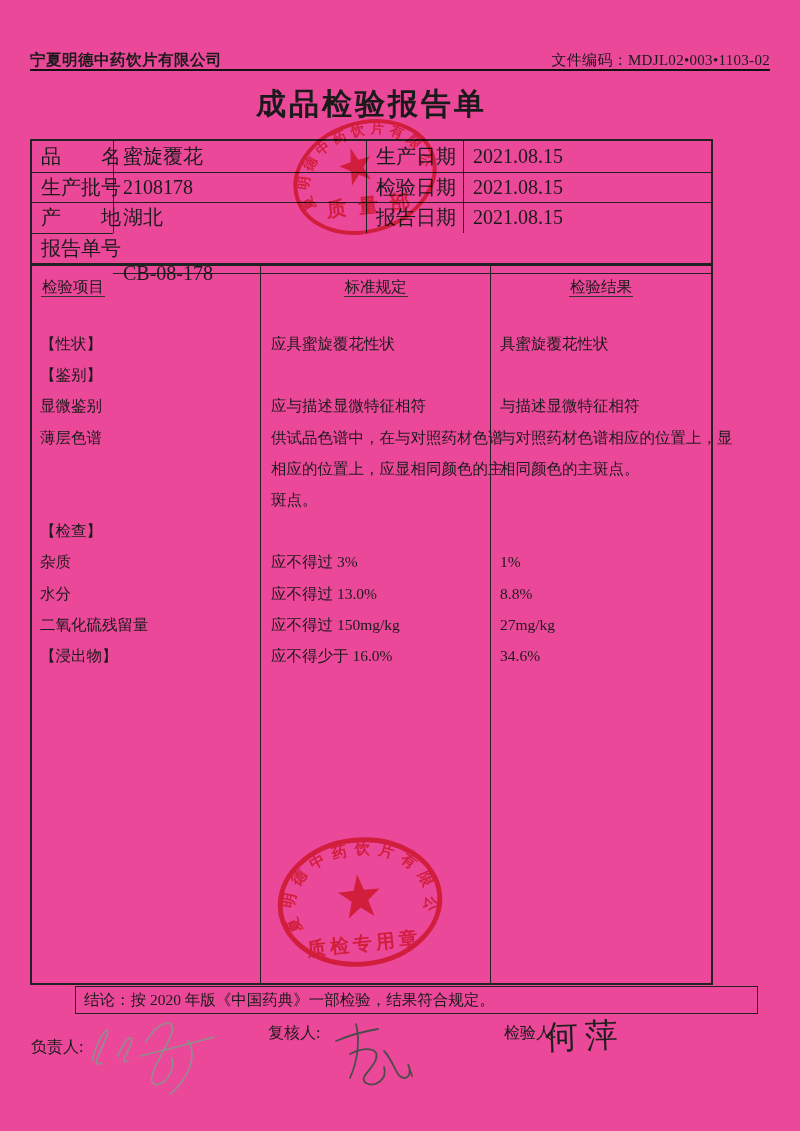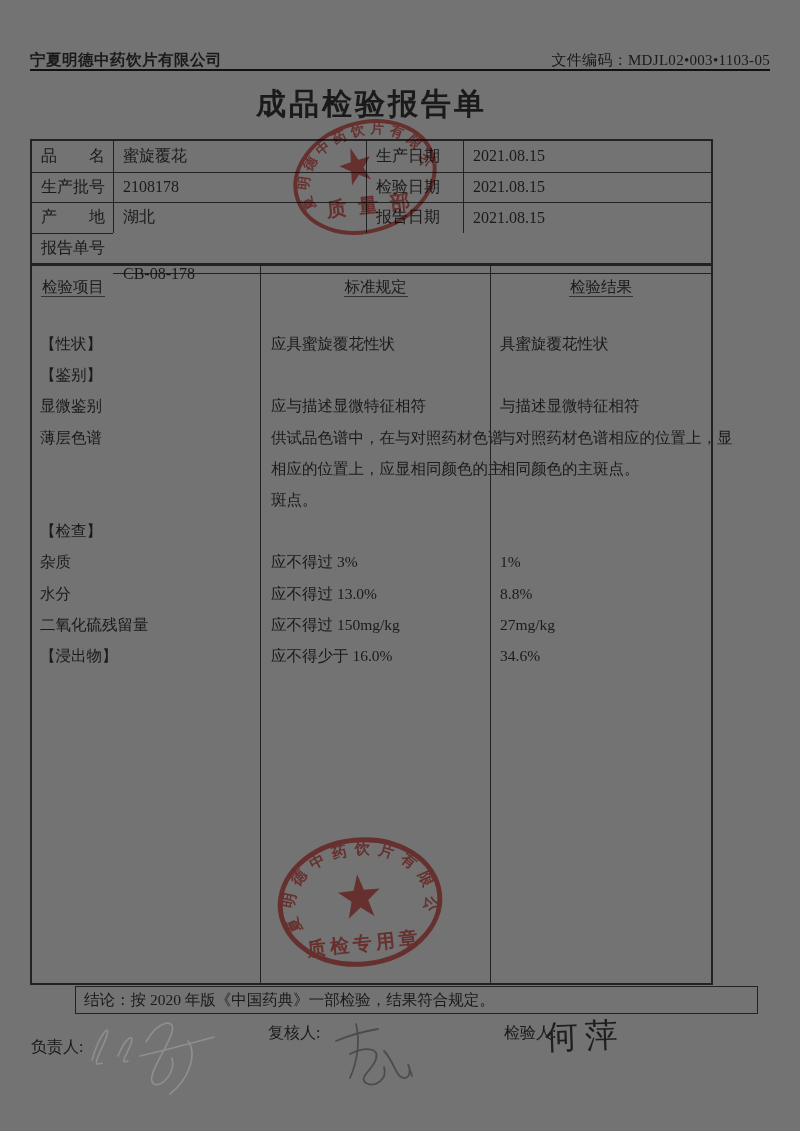--- a/index.html
+++ b/index.html
@@ -1,29 +1,29 @@
 <!DOCTYPE html>
 <html><head>
 <meta charset="utf-8">
 <style>
   html,body{margin:0;padding:0;background:#ffffff;}
-  .page{position:relative;width:800px;height:1131px;background:#737373;
+  .page{position:relative;width:800px;height:1131px;background:#ec4899;
         font-family:"Liberation Serif","DejaVu Serif",serif;color:#1a1a1a;overflow:hidden;}
 
   
   .company{position:absolute;left:30px;top:50px;font-size:15.5px;font-weight:600;letter-spacing:.5px;}
   .doccode{position:absolute;right:30px;top:51px;font-size:15px;letter-spacing:.3px;}
   .header-rule{position:absolute;left:30px;top:69px;width:740px;height:2px;background:#111;}
   .doc-title{position:absolute;left:30px;top:84px;width:683px;text-align:center;
              font-size:30px;font-weight:bold;letter-spacing:3px;}
 
   
   .info-table{position:absolute;left:30px;top:139px;width:683px;border:2px solid #222;
               display:grid;grid-template-columns:81px 253px 97px 250px;grid-auto-rows:30.5px;
-              box-sizing:border-box;font-size:16px;}
+              box-sizing:border-box;font-size:20px;}
   .info-table .cell{display:flex;align-items:center;padding:0 0 0 9px;box-sizing:border-box;
                     border-top:1px solid #222;white-space:nowrap;overflow:visible;}
   .info-table .r1{border-top:none;}
   .info-table .bl{border-left:1px solid #222;}
   .info-table .span3{grid-column:2 / 5;margin-top:40px;}
 
   
   .main-table{position:absolute;left:30px;top:264px;width:683px;height:721px;
               border:2px solid #222;box-sizing:border-box;display:flex;font-size:15.5px;}
   .mcol{box-sizing:border-box;}
@@ -59,21 +59,21 @@
   .stamp{position:absolute;mix-blend-mode:multiply;opacity:.85;}
   .stamp-top{left:280px;top:107px;}
   .stamp-bottom{left:265px;top:822px;}
 </style>
 </head>
 <body>
 
 <div class="page">
 
   <div class="company">宁夏明德中药饮片有限公司</div>
-  <div class="doccode">文件编码：MDJL02•003•1103-05</div>
+  <div class="doccode">文件编码：MDJL02•003•1103-02</div>
   <div class="header-rule"></div>
   <div class="doc-title">成品检验报告单</div>
 
   <div class="info-table">
     <div class="cell r1">品　　名</div>
     <div class="cell r1 bl">蜜旋覆花</div>
     <div class="cell r1 bl">生产日期</div>
     <div class="cell r1 bl">2021.08.15</div>
 
     <div class="cell">生产批号</div>

